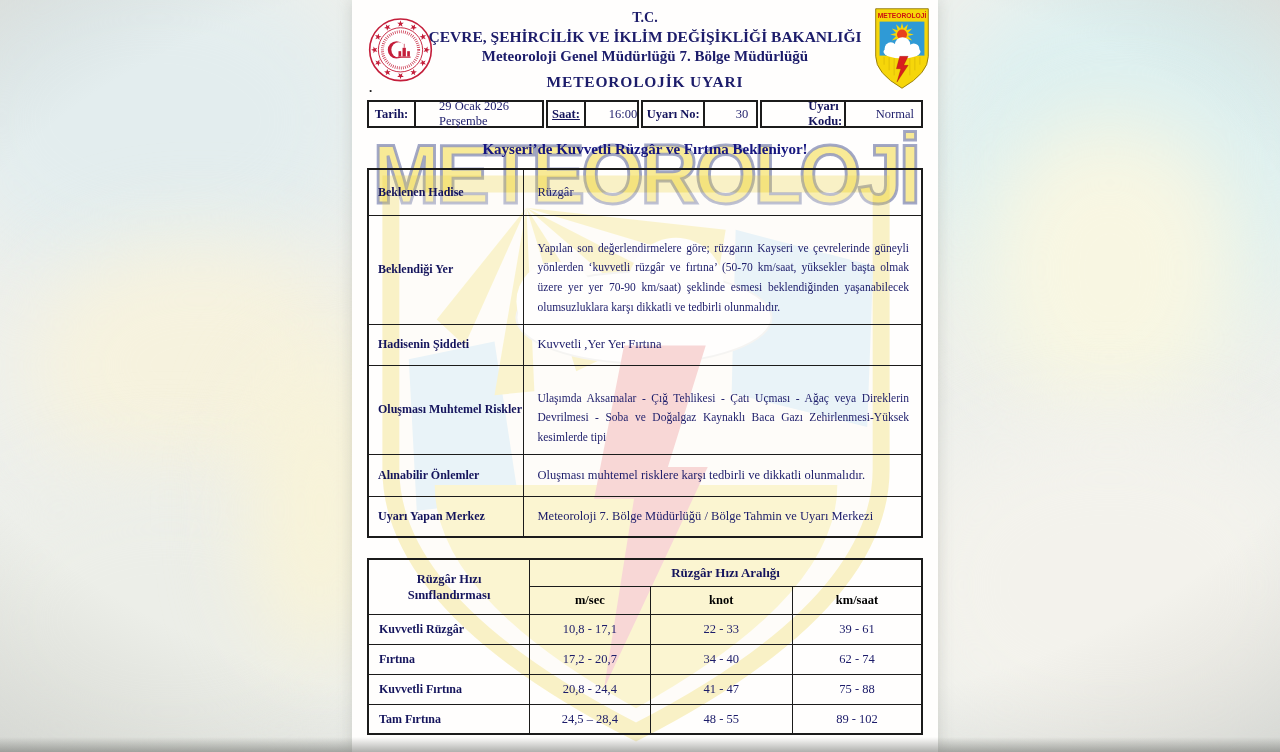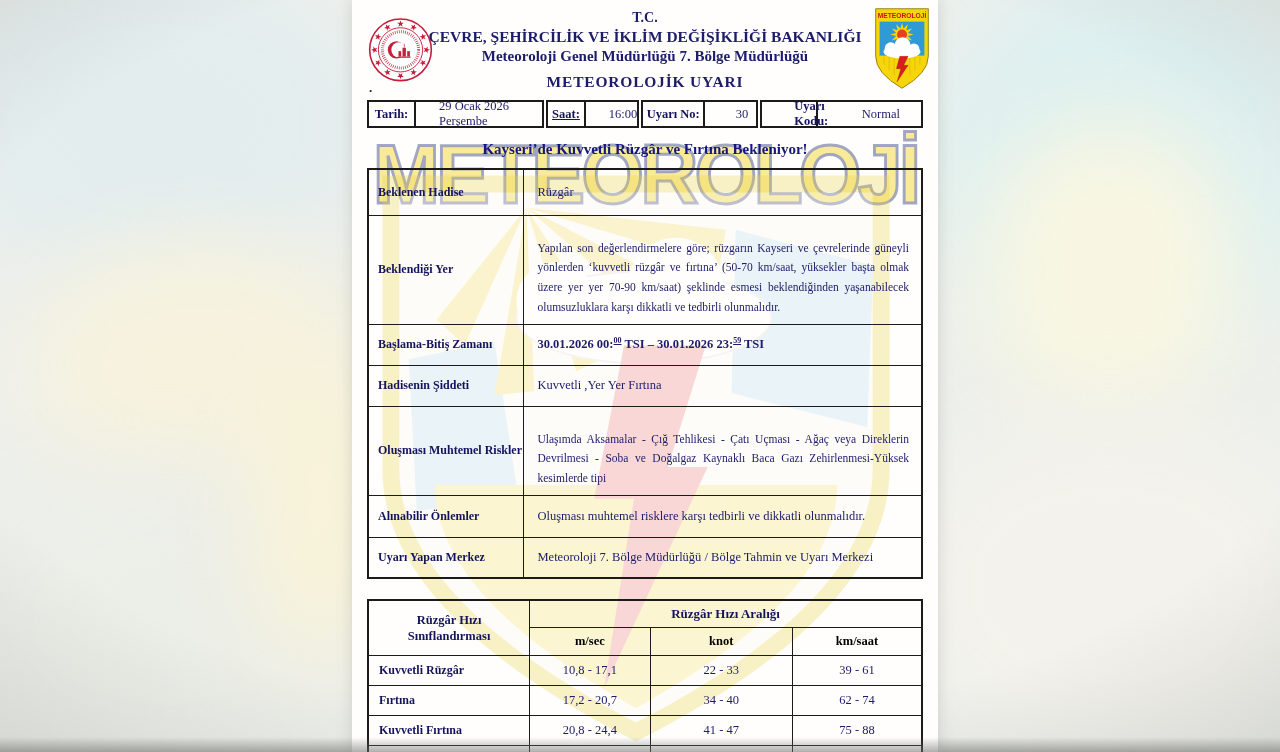--- a/index.html
+++ b/index.html
@@ -47,21 +47,21 @@
   .h-type { font-weight:bold; font-size:15.5px; margin-top:8px; letter-spacing:0.8px; }
   .corner-dot { position:absolute; left:2px; top:80px; font-weight:bold; font-size:13px; color:#222; }
 
   
   .meta-row { display:flex; gap:2px; height:28px; }
   .meta-box { display:flex; border:2px solid #1b1b1b; height:28px; }
   .mw1 { width:178px; } .mw2 { width:93px; } .mw3 { width:117px; } .mw4 { width:164px; }
   .meta-label { display:flex; align-items:center; justify-content:center;
     border-right:2px solid #1b1b1b; font-weight:bold; font-size:12.5px; padding:0 3px; color:#14145c; }
   .mw1 .meta-label { width:47px; } .mw2 .meta-label { width:72px;text-decoration:underline; }
-  .mw3 .meta-label { width:62px; } .mw4 .meta-label { width:56px;padding-left:48px; }
+  .mw3 .meta-label { width:62px; } .mw4 .meta-label { width:84px;padding-left:48px; }
   .meta-value { flex:1; display:flex; align-items:center; justify-content:center; font-size:12.5px;margin-left:23px; }
 
   .doc-title { text-align:center; font-weight:bold; font-size:15px; color:#15157e; margin:13px 0 10px; }
 
   
   table { border-collapse:collapse; background:transparent;border-radius:15px; }
   .info-table { width:556px; border:2px solid #1b1b1b; }
   .info-table td { border:1.5px solid #1b1b1b; vertical-align:middle; }
   .lab { font-weight:bold; font-size:12px; padding-left:9px; white-space:nowrap; color:#14145c; }
   .val { font-size:12.5px; padding:4px 13px; }
@@ -212,24 +212,20 @@
           </colgroup>
         <tbody>
           <tr class="r0">
             <td class="lab">Beklenen Hadise</td>
             <td class="val">Rüzgâr</td>
           </tr>
           <tr class="r1">
             <td class="lab">Beklendiği Yer</td>
             <td class="val para">Yapılan son değerlendirmelere göre; rüzgarın Kayseri ve çevrelerinde güneyli yönlerden ‘kuvvetli rüzgâr ve fırtına’ (50-70 km/saat, yüksekler başta olmak üzere yer yer 70-90 km/saat) şeklinde esmesi beklendiğinden yaşanabilecek olumsuzluklara karşı dikkatli ve tedbirli olunmalıdır.</td>
           </tr>
-          <tr class="r2">
-            <td class="lab">Başlama-Bitiş Zamanı</td>
-            <td class="val bold-val"><span>30.01.2026 00:</span><sup>00</sup><span> TSI – 30.01.2026 23:</span><sup>59</sup><span> TSI</span></td>
-          </tr>
           <tr class="r3">
             <td class="lab">Hadisenin Şiddeti</td>
             <td class="val">Kuvvetli ,Yer Yer Fırtına</td>
           </tr>
           <tr class="r4">
             <td class="lab">Oluşması Muhtemel Riskler</td>
             <td class="val para">Ulaşımda Aksamalar - Çığ Tehlikesi - Çatı Uçması - Ağaç veya Direklerin Devrilmesi - Soba ve Doğalgaz Kaynaklı Baca Gazı Zehirlenmesi-Yüksek kesimlerde tipi</td>
           </tr>
           <tr class="r5">
             <td class="lab">Alınabilir Önlemler</td>

